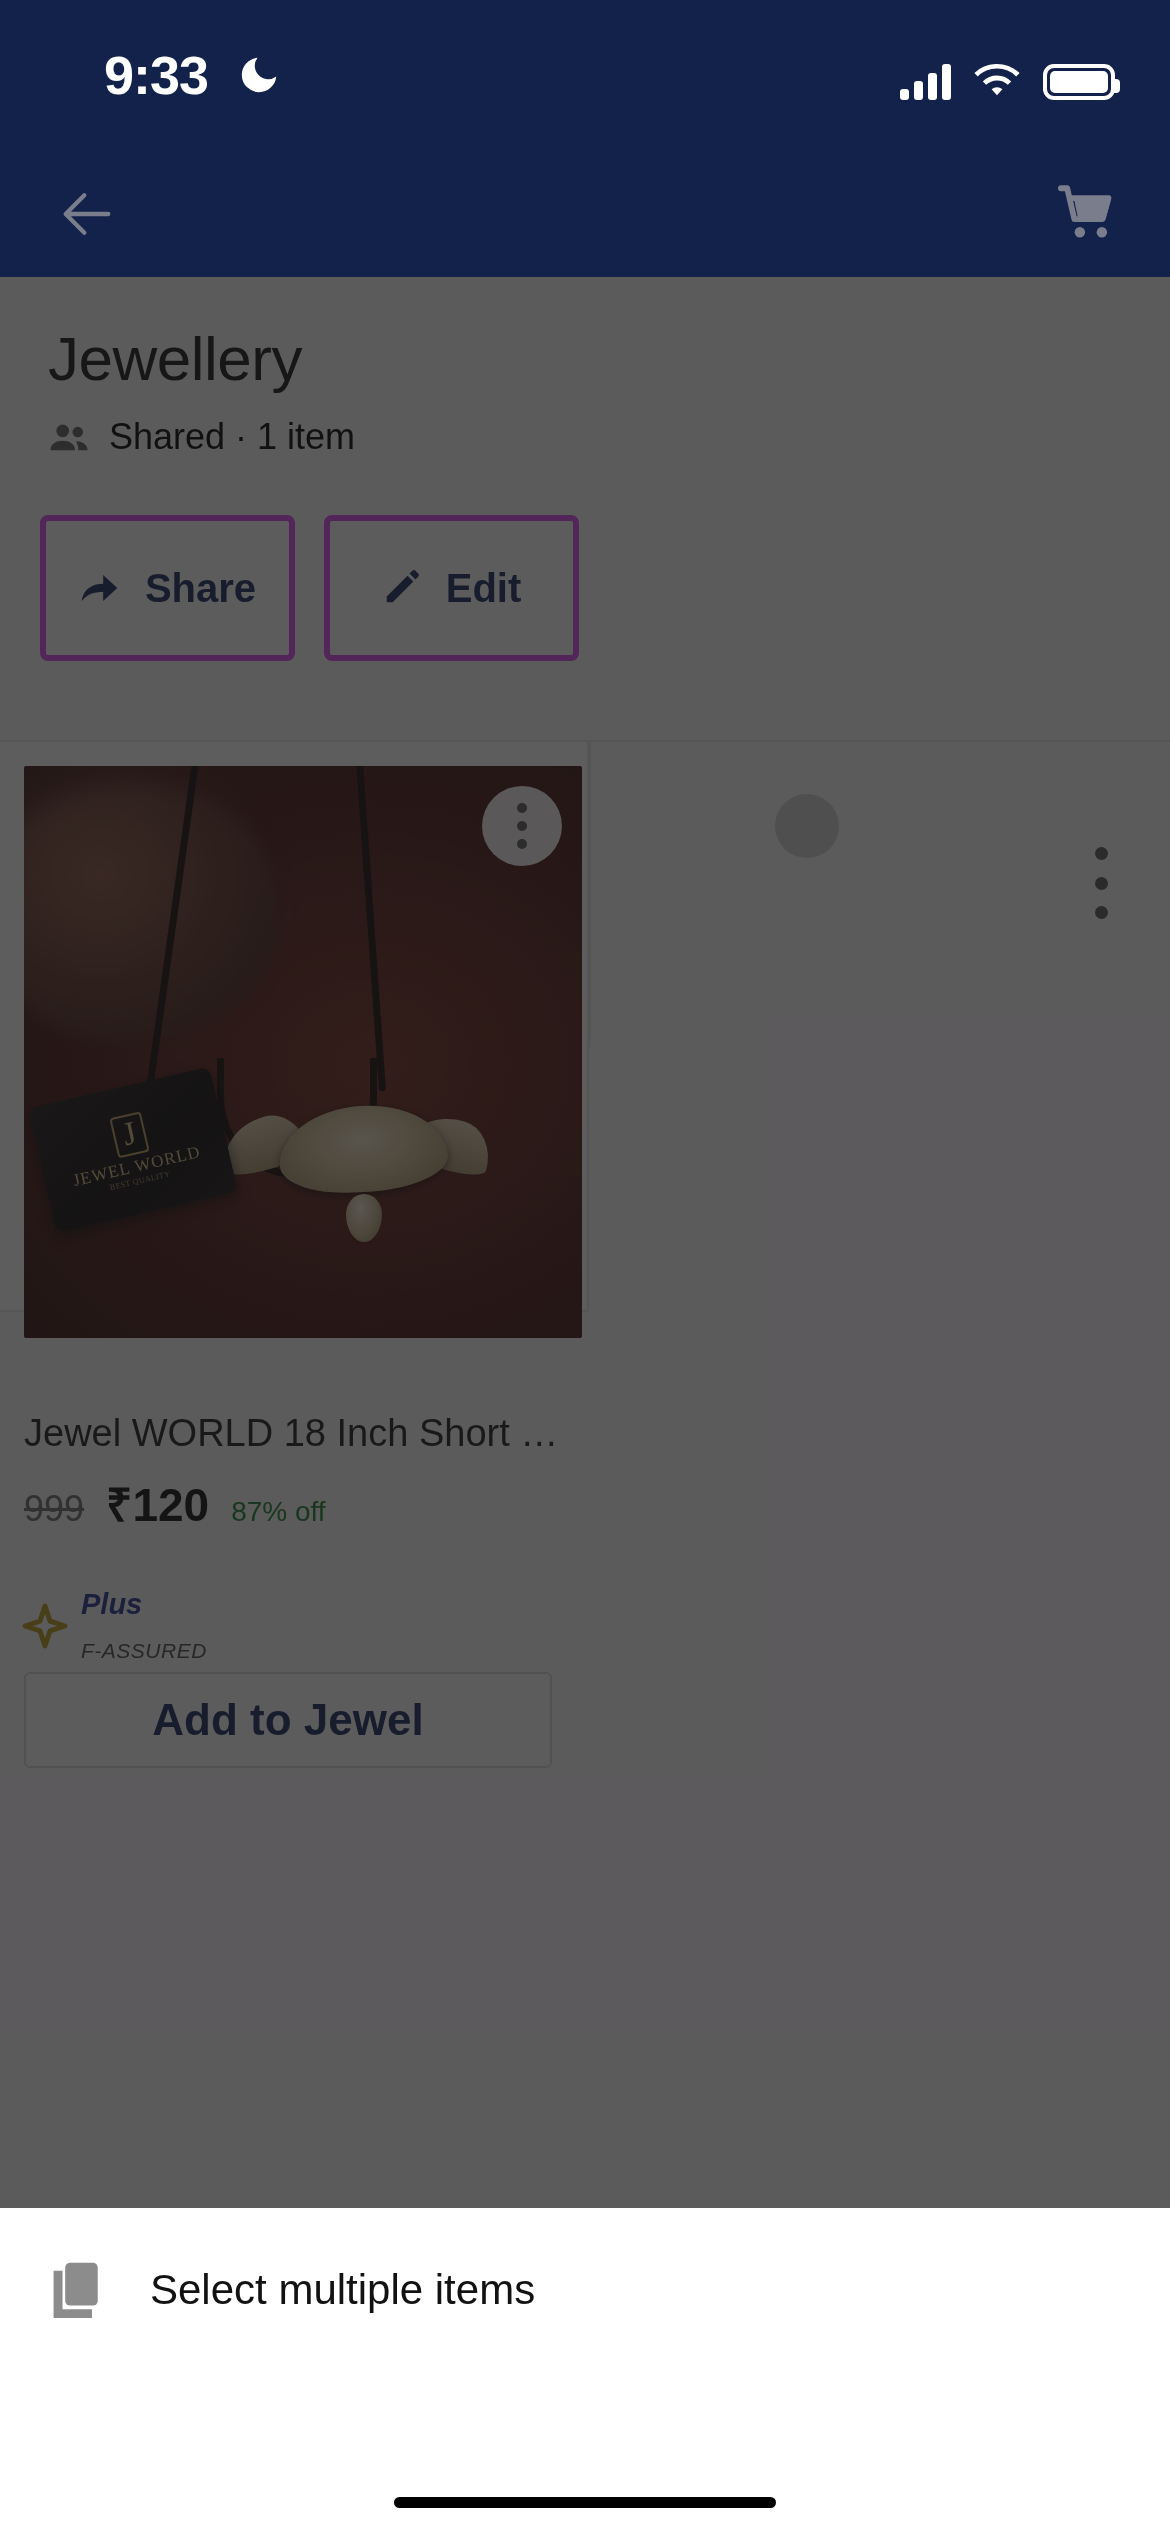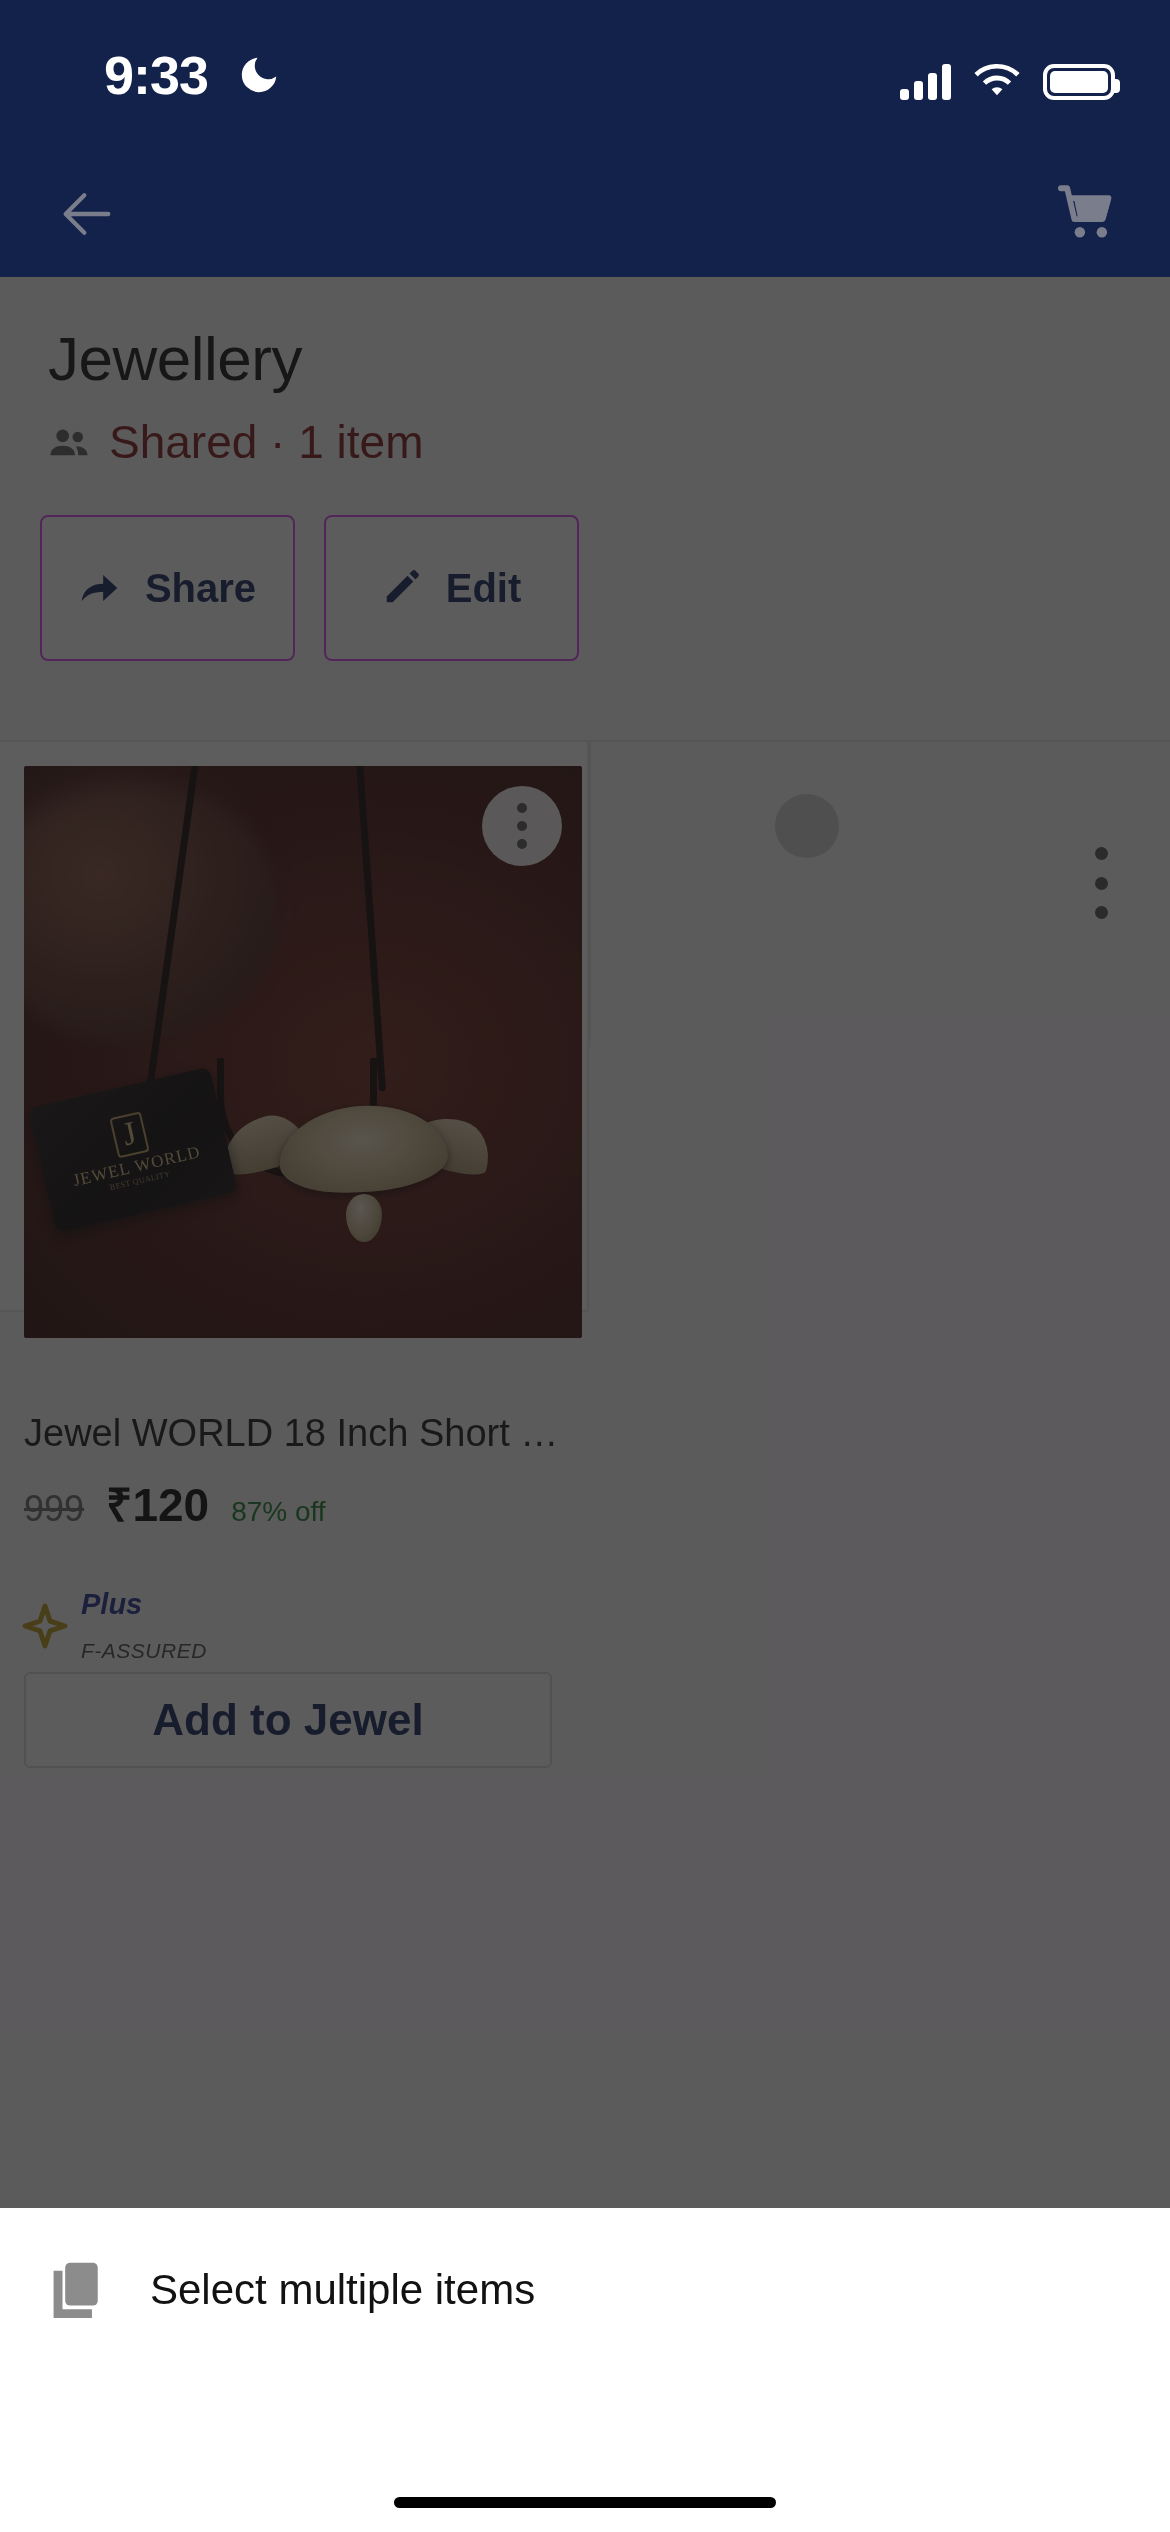--- a/index.html
+++ b/index.html
@@ -59,25 +59,25 @@
   .coll-title{
     position:absolute; left:48px; top:51px;
     font-size:62px; font-weight:400; color:#141414; line-height:1;
     letter-spacing:-0.5px;
   }
   .coll-meta{
     position:absolute; left:48px; top:142px;
     display:flex; align-items:center; gap:19px;
   }
   .people-icon{ width:42px; height:30px; }
-  .coll-meta-text{ font-size:46px; color:#7f1d1d; font-weight:400; line-height:1; }
+  .coll-meta-text{ font-size:36px; color:#000000; font-weight:400; line-height:1; }
 
   .actions{ position:absolute; left:40px; top:238px; display:flex; gap:29px; }
   .act-btn{
-    width:255px; height:146px; border:2px solid #d946ef; border-radius:8px;
+    width:255px; height:146px; border:6px solid #d946ef; border-radius:8px;
     background:#fbfbfb; display:flex; align-items:center; justify-content:center;
     gap:26px;
   }
   .act-label{ font-size:40px; font-weight:600; color:#16295c; line-height:1; }
   .share-icon{ width:40px; height:34px; }
   .pencil-icon{ width:38px; height:38px; }
 
   .avatar{
     position:absolute; left:775px; top:517px; width:64px; height:64px;
     border-radius:50%; background:#d0d0d0;

